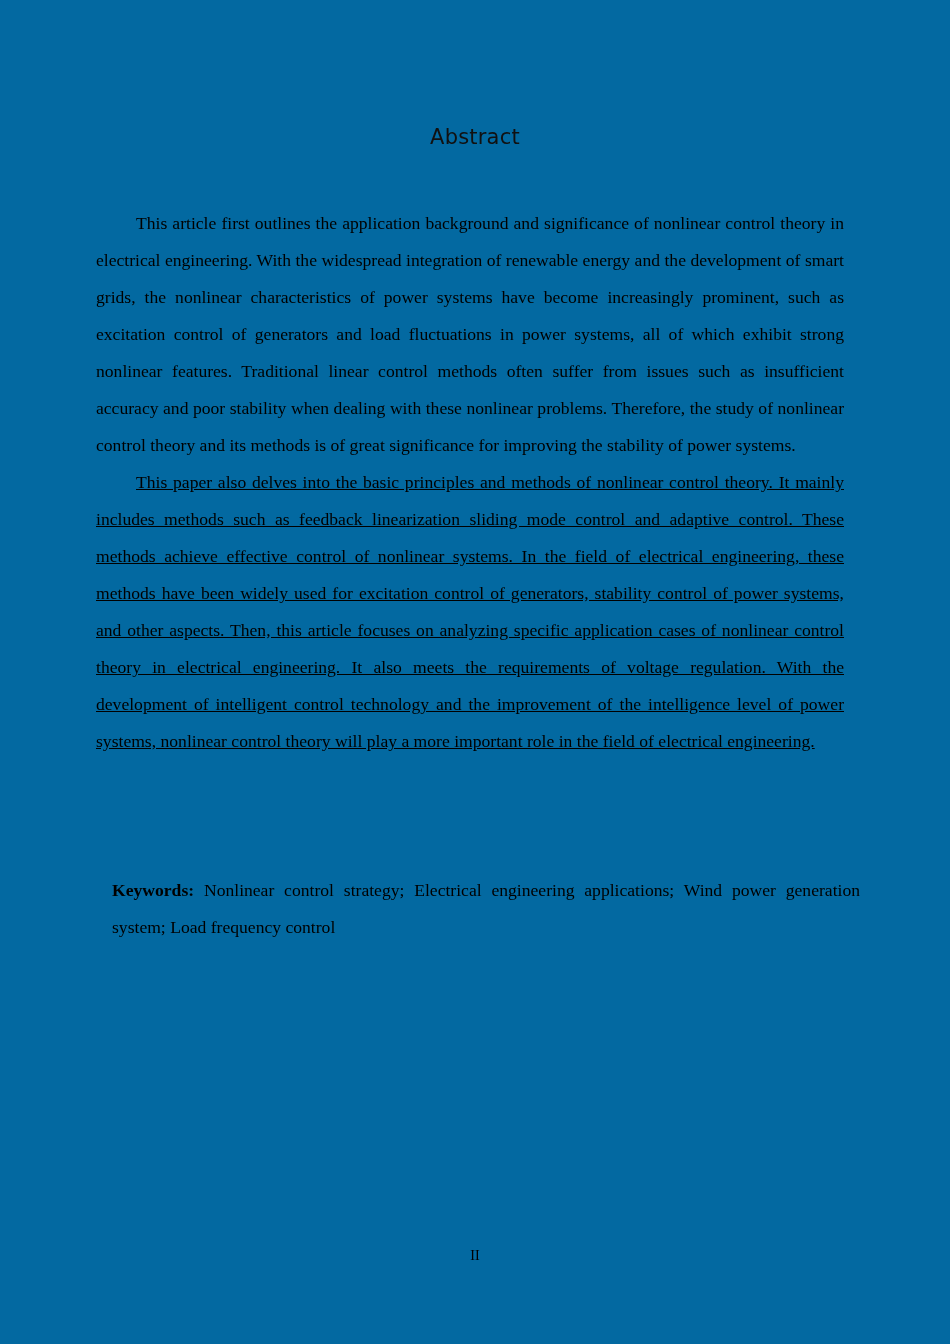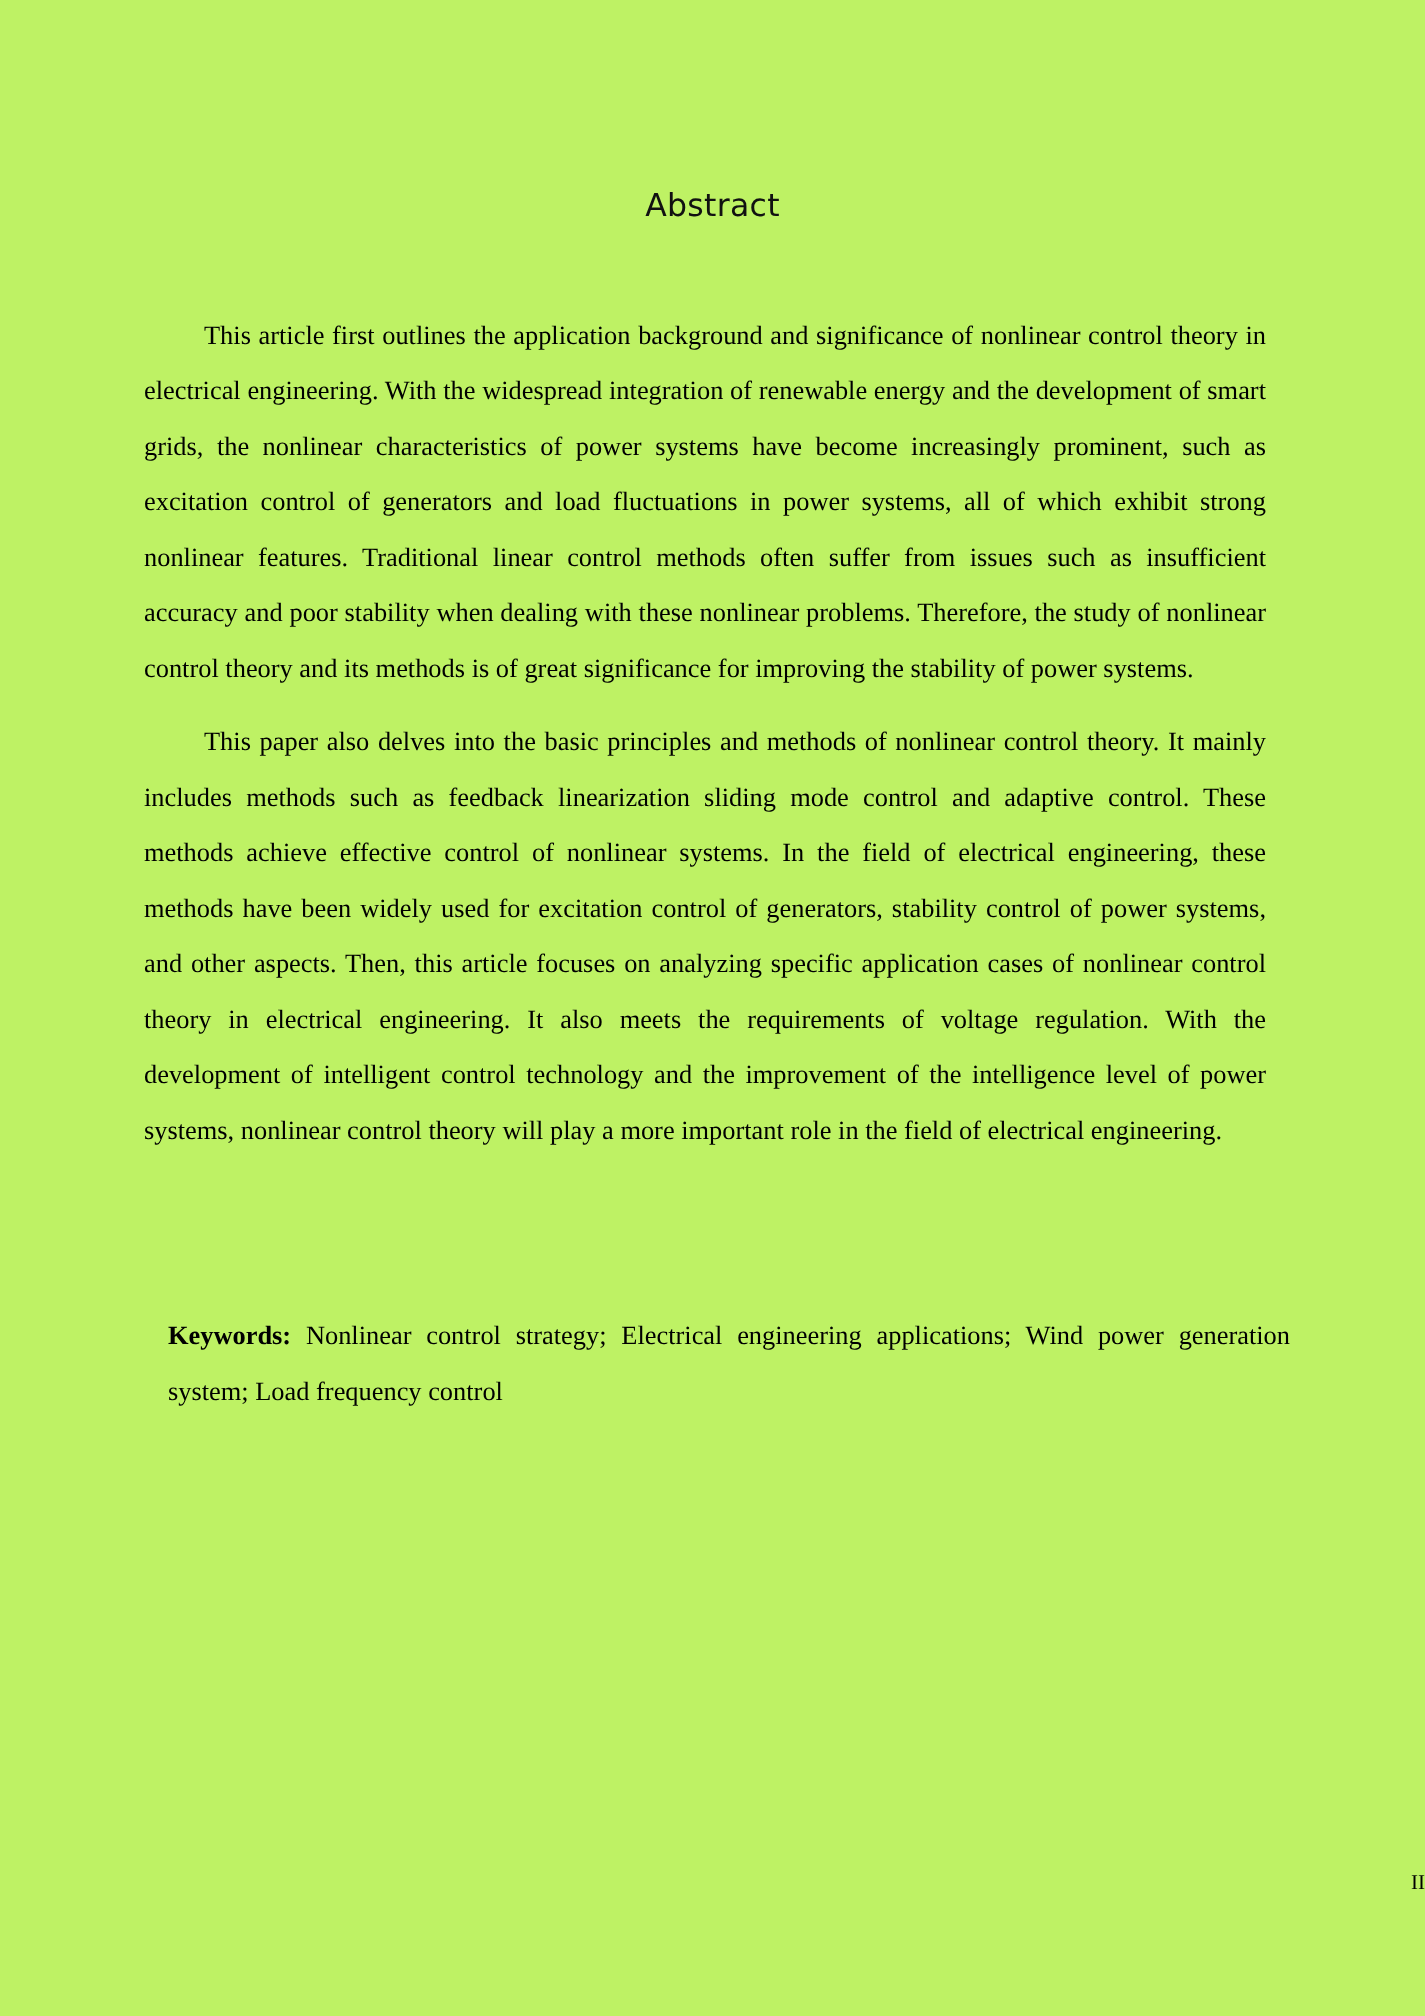--- a/index.html
+++ b/index.html
@@ -14,21 +14,21 @@
     font-family: "Liberation Serif", "DejaVu Serif", serif;
     color: #000000;
     overflow: hidden;
   }
   .page {
     position: absolute;
     left: 0;
     top: 0;
     width: 950px;
     height: 1344px;
-    background: #bef264;
+    background: #0369a1;
   }
   .page-title {
     position: absolute;
     left: 0;
     top: 122px;
     width: 950px;
     text-align: center;
     font-family: "DejaVu Sans", "Liberation Sans", sans-serif;
     font-size: 21px;
     font-weight: 400;
@@ -47,21 +47,22 @@
     text-align: justify;
     text-justify: inter-word;
     font-size: 17.6px;
     line-height: 37px;
     text-indent: 40px;
     color: #000000;
     hyphens: none;
     -webkit-hyphens: none;
   }
   .para + .para {
-    margin-top: 12px;
+    margin-top: 0;
+    text-decoration: underline;
   }
   .keywords-block {
     position: absolute;
     left: 112px;
     top: 872px;
     width: 748px;
   }
   .keywords {
     margin: 0;
     text-align: justify;
@@ -72,21 +73,21 @@
     color: #000000;
   }
   .keywords-label {
     font-weight: bold;
   }
   .page-number {
     position: absolute;
     left: 0;
     top: 1246px;
     width: 950px;
-    text-align: right;
+    text-align: center;
     font-size: 14px;
     line-height: 20px;
     color: #000000;
   }
 </style>
 </head>
 <body>
 
 <div class="page">
 

